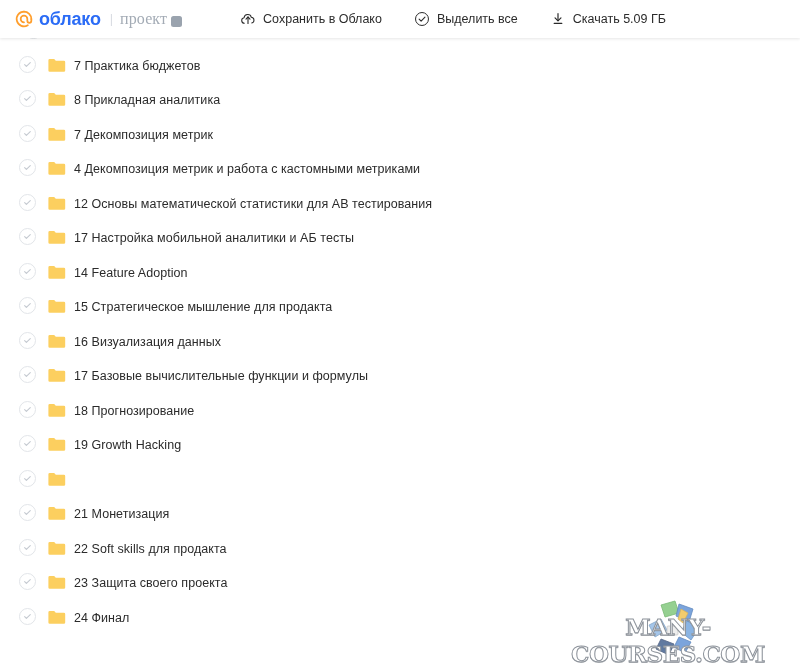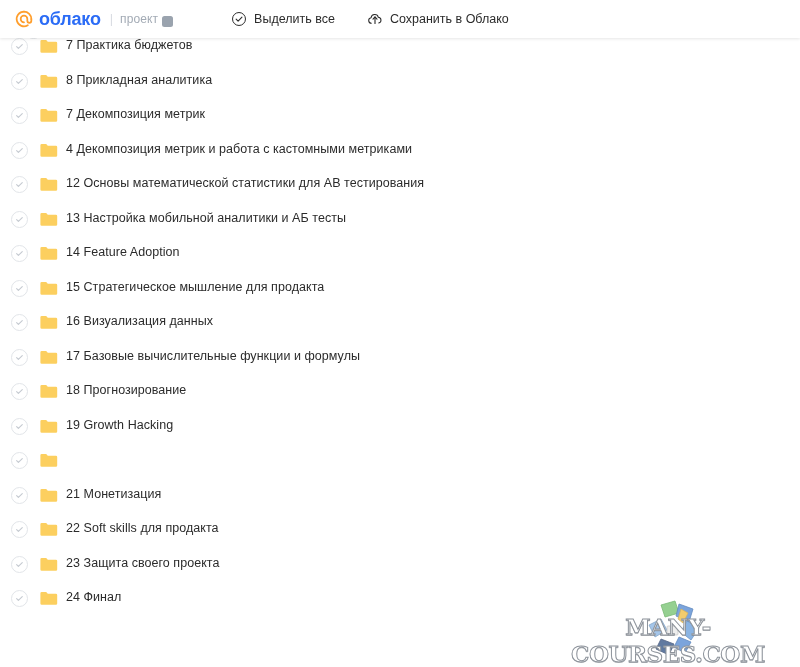--- a/index.html
+++ b/index.html
@@ -47,22 +47,23 @@
   }
   .brand-sep {
     color: #d9dde3;
     font-size: 13px;
     margin: 0 7px 0 9px;
     position: relative;
     top: -1px;
   }
   .brand-proj {
     color: #a3abb5;
-    font-size: 12px;
+    font-size: 16px;
     letter-spacing: 0.1px;
+    font-family: Liberation Serif, serif;
   }
   .vk-badge {
     display: inline-block;
     width: 11px; height: 11px;
     background: #9aa3ae;
     border-radius: 2.5px;
     margin-left: 4px;
     position: relative;
     top: 2px;
     color: #fff;
@@ -112,22 +113,22 @@
     left: 0;
     width: 800px;
     height: 34.5px;
     display: flex;
     align-items: center;
   }
 
   .row {
     height: 34.5px;
     display: flex;
-    align-items: flex-start;
-    padding-left: 11px;
+    align-items: flex-end;
+    padding-left: 19px;
     cursor: pointer;
   }
 
   .check {
     width: 17px; height: 17px;
     border: 1px solid #e2e5e9;
     border-radius: 50%;
     flex: 0 0 auto;
     display: flex;
     align-items: center;
@@ -196,35 +197,43 @@
     <span class="brand-word">облако</span>
     <span class="brand-sep">|</span>
     <span class="brand-proj">проект</span>
     <span class="vk-badge"></span>
   </div>
 
   <div class="toolbar">
 
     <div class="tool-btn">
       <svg class="ticon" viewBox="0 0 20 20">
-        <circle cx="10" cy="10" r="8.1" fill="none" stroke="#2b2b2b" stroke-width="1.25"></circle>
-        <path d="M6.4 10.1l2.5 2.6 4.8-5" fill="none" stroke="#2b2b2b" stroke-width="1.35" stroke-linecap="round" stroke-linejoin="round"></path>
-      </svg>
-      <span>Выделить все</span>
-    </div>
-
-    <div class="tool-btn">
-      <svg class="ticon" viewBox="0 0 20 20">
         <path d="M5.4 15.4a3.5 3.5 0 0 1-.3-6.95 4.6 4.6 0 0 1 9.06-.6 3.6 3.6 0 0 1 .5 7.1" fill="none" stroke="#2b2b2b" stroke-width="1.3" stroke-linecap="round" stroke-linejoin="round"></path>
         <path d="M10 15.6V7.6" fill="none" stroke="#2b2b2b" stroke-width="1.4" stroke-linecap="round"></path>
         <path d="M7.5 10.1L10 7.5l2.5 2.6" fill="none" stroke="#2b2b2b" stroke-width="1.4" stroke-linecap="round" stroke-linejoin="round"></path>
       </svg>
       <span>Сохранить в Облако</span>
     </div>
 
+    <div class="tool-btn">
+      <svg class="ticon" viewBox="0 0 20 20">
+        <circle cx="10" cy="10" r="8.1" fill="none" stroke="#2b2b2b" stroke-width="1.25"></circle>
+        <path d="M6.4 10.1l2.5 2.6 4.8-5" fill="none" stroke="#2b2b2b" stroke-width="1.35" stroke-linecap="round" stroke-linejoin="round"></path>
+      </svg>
+      <span>Выделить все</span>
+    </div>
+
+    <div class="tool-btn">
+      <svg class="ticon" viewBox="0 0 20 20">
+        <path d="M10 3.4v8.4" fill="none" stroke="#2b2b2b" stroke-width="1.5" stroke-linecap="round"></path>
+        <path d="M6.3 8.6L10 12.3l3.7-3.7" fill="none" stroke="#2b2b2b" stroke-width="1.5" stroke-linecap="round" stroke-linejoin="round"></path>
+        <path d="M5.2 15.4h9.6" fill="none" stroke="#2b2b2b" stroke-width="1.5" stroke-linecap="round"></path>
+      </svg>
+      <span>Скачать 5.09 ГБ</span>
+    </div>
 
   </div>
 </div>
 
 <div class="filelist">
 
   <div class="row-partial">
     <div style="width:25px;flex:0 0 auto;"></div>
     <div class="check">
       
@@ -292,21 +301,21 @@
       </div>
       <div class="row">
         <div class="check">
           <svg viewBox="0 0 12 12">
             <path d="M2.2 6.2l2.3 2.4 5.2-5.2" fill="none" stroke="#c5cad1" stroke-width="1.5" stroke-linecap="round" stroke-linejoin="round"></path>
           </svg>
         </div>
         <svg class="folder" viewBox="0 0 20 16">
           <path d="M1.4 3.2a1.3 1.3 0 0 1 1.3-1.3h4.5l1.6 1.8h8.1a1.3 1.3 0 0 1 1.3 1.3v8.5a1.3 1.3 0 0 1-1.3 1.3H2.7a1.3 1.3 0 0 1-1.3-1.3z" fill="#FCCF5F"></path>
         </svg>
-        <span class="fname">13 Настройка мобильной аналитики и АБ тесты</span>
+        <span class="fname">17 Настройка мобильной аналитики и АБ тесты</span>
       </div>
       <div class="row">
         <div class="check">
           <svg viewBox="0 0 12 12">
             <path d="M2.2 6.2l2.3 2.4 5.2-5.2" fill="none" stroke="#c5cad1" stroke-width="1.5" stroke-linecap="round" stroke-linejoin="round"></path>
           </svg>
         </div>
         <svg class="folder" viewBox="0 0 20 16">
           <path d="M1.4 3.2a1.3 1.3 0 0 1 1.3-1.3h4.5l1.6 1.8h8.1a1.3 1.3 0 0 1 1.3 1.3v8.5a1.3 1.3 0 0 1-1.3 1.3H2.7a1.3 1.3 0 0 1-1.3-1.3z" fill="#FCCF5F"></path>
         </svg>

